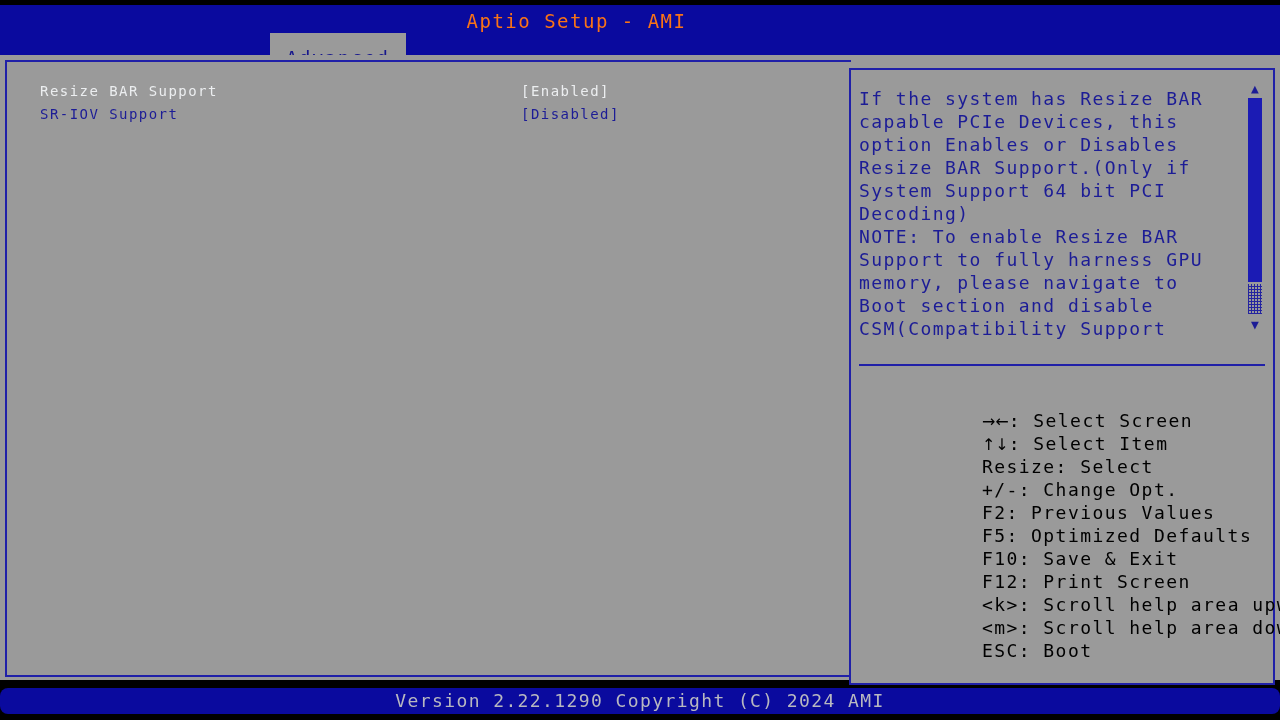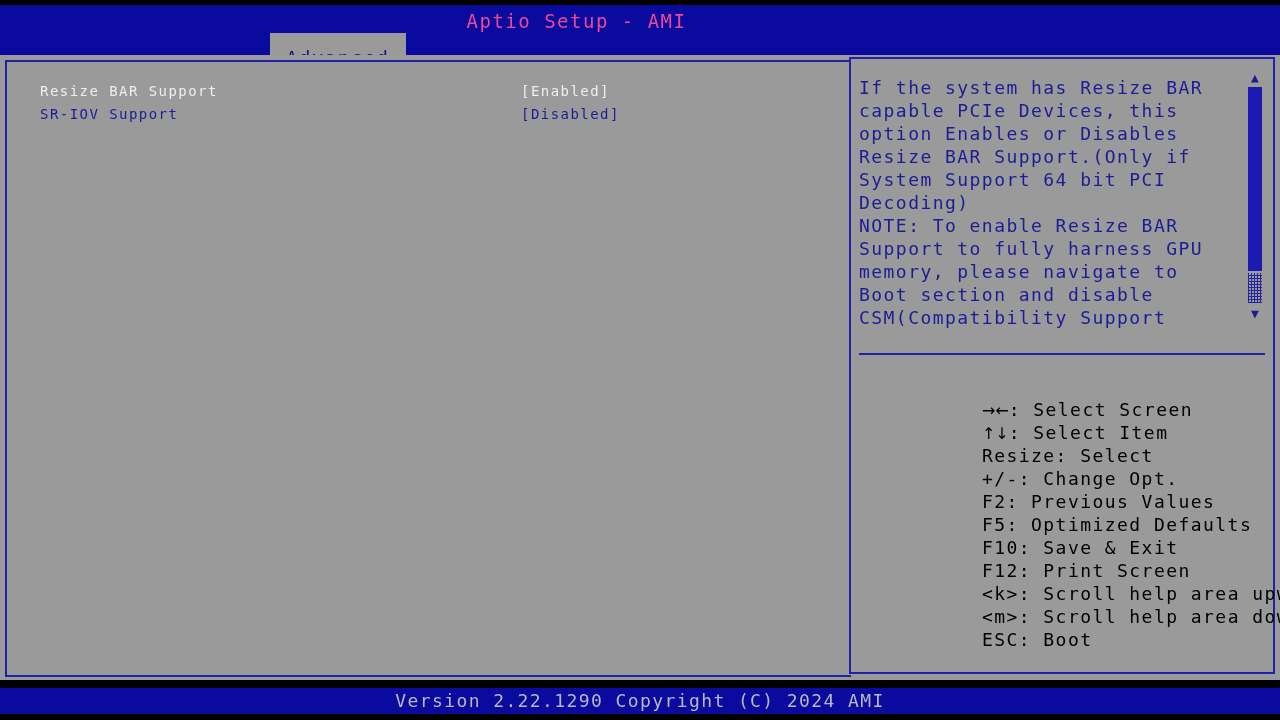--- a/index.html
+++ b/index.html
@@ -29,21 +29,21 @@
     width: 1280px;
     height: 50px;
     background: #0a0a9e;
   }
   #title {
     position: absolute;
     left: 0;
     top: 5px;
     width: 1153px;
     text-align: center;
-    color: #ec4899;
+    color: #f97316;
     font-size: 19px;
     letter-spacing: 1.5px;
     line-height: 22px;
     white-space: pre;
   }
   #tabstrip {
     position: absolute;
     left: 0;
     top: 28px;
     width: 1280px;
@@ -83,21 +83,21 @@
   #left-panel {
     left: 5px;
     top: 5px;
     width: 846px;
     height: 617px;
     border: 2px solid #2020a8;
     border-right: none;
   }
   #right-panel {
     left: 849px;
-    top: 2px;
+    top: 13px;
     width: 426px;
     height: 617px;
     border: 2px solid #2020a8;
   }
 
   
   #settings-list {
     position: absolute;
     left: 33px;
     top: 18px;
@@ -223,20 +223,21 @@
   }
 
   
   #footer-bar {
     position: absolute;
     left: 0;
     top: 688px;
     width: 1280px;
     height: 26px;
     background: #0a0a9e;
+    border-radius: 8px;
   }
   #footer-text {
     position: absolute;
     left: 0;
     top: 2px;
     width: 1280px;
     text-align: center;
     color: #b8b8c0;
     font-size: 18px;
     letter-spacing: 1.4px;

